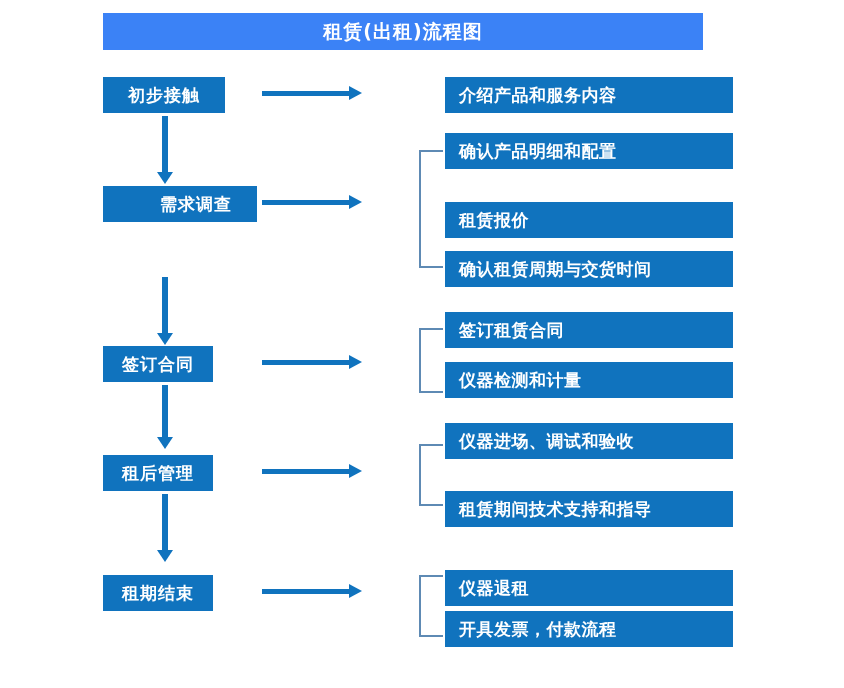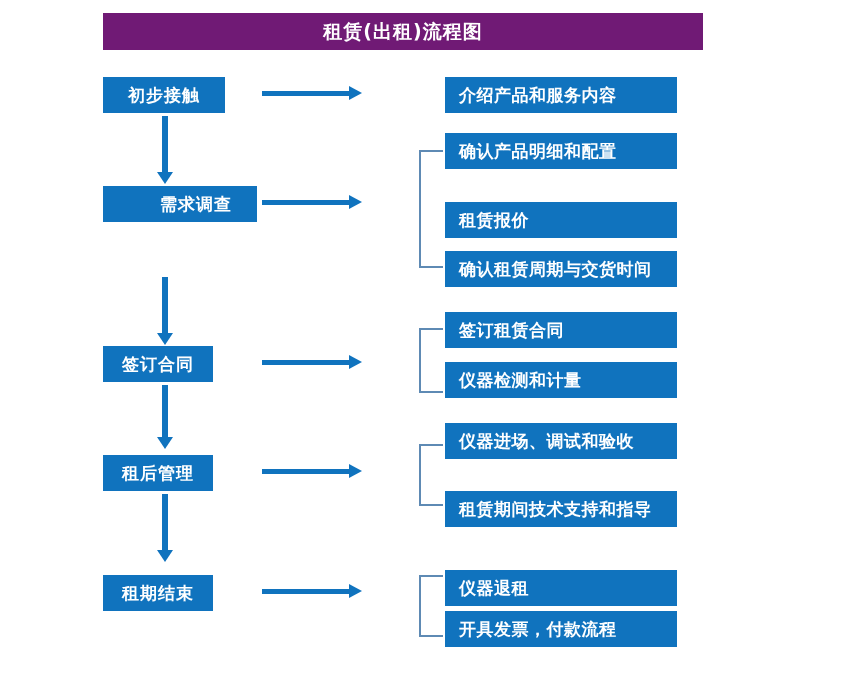--- a/index.html
+++ b/index.html
@@ -18,21 +18,21 @@
     overflow: hidden;
   }
 
   
   .title-bar {
     position: absolute;
     left: 103px;
     top: 13px;
     width: 600px;
     height: 37px;
-    background: #701a75;
+    background: #3b82f6;
     color: #ffffff;
     font-size: 19px;
     font-weight: bold;
     display: flex;
     align-items: center;
     justify-content: center;
     letter-spacing: 1px;
   }
 
   
@@ -46,21 +46,21 @@
     display: flex;
     align-items: center;
     justify-content: center;
     letter-spacing: 1px;
   }
 
   
   .detail-box {
     position: absolute;
     left: 445px;
-    width: 232px;
+    width: 288px;
     height: 36px;
     background: #1073BE;
     color: #ffffff;
     font-size: 17px;
     font-weight: bold;
     display: flex;
     align-items: center;
     padding-left: 14px;
     box-sizing: border-box;
     letter-spacing: 0.5px;

